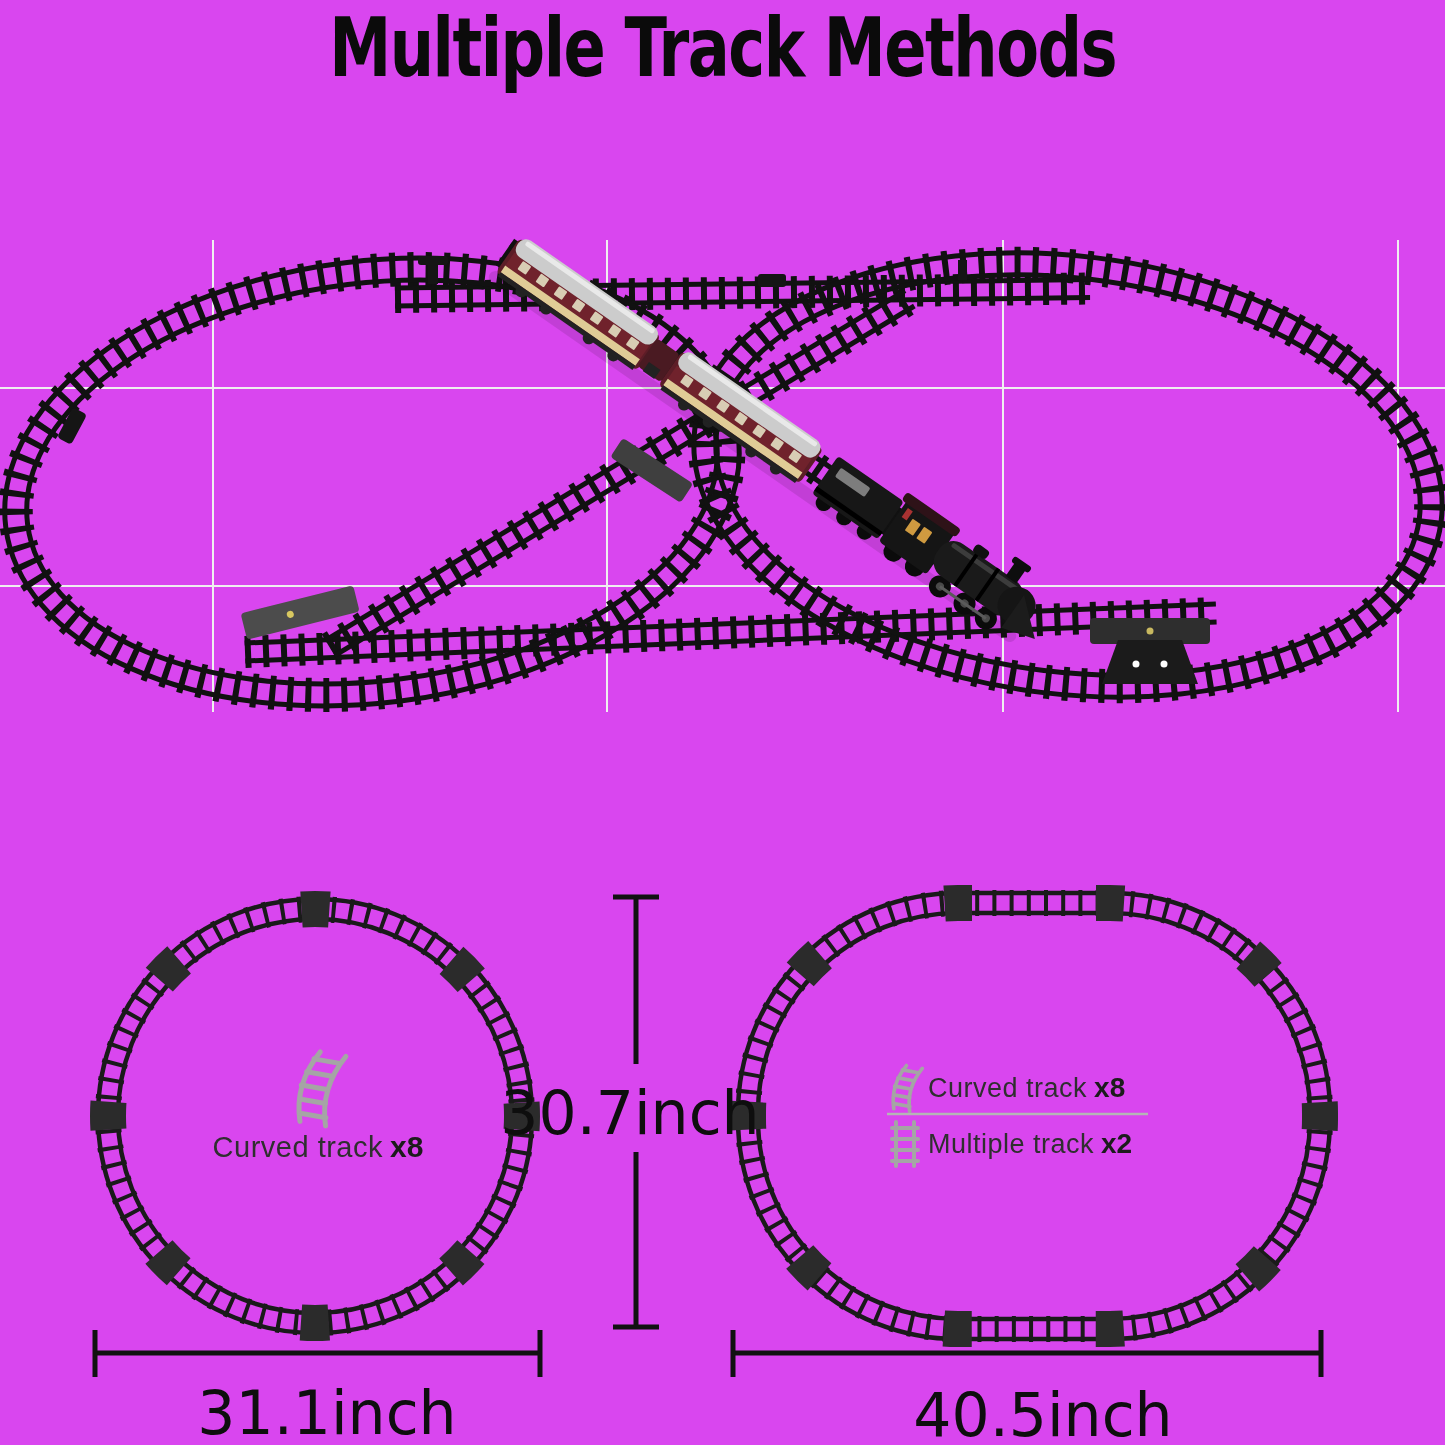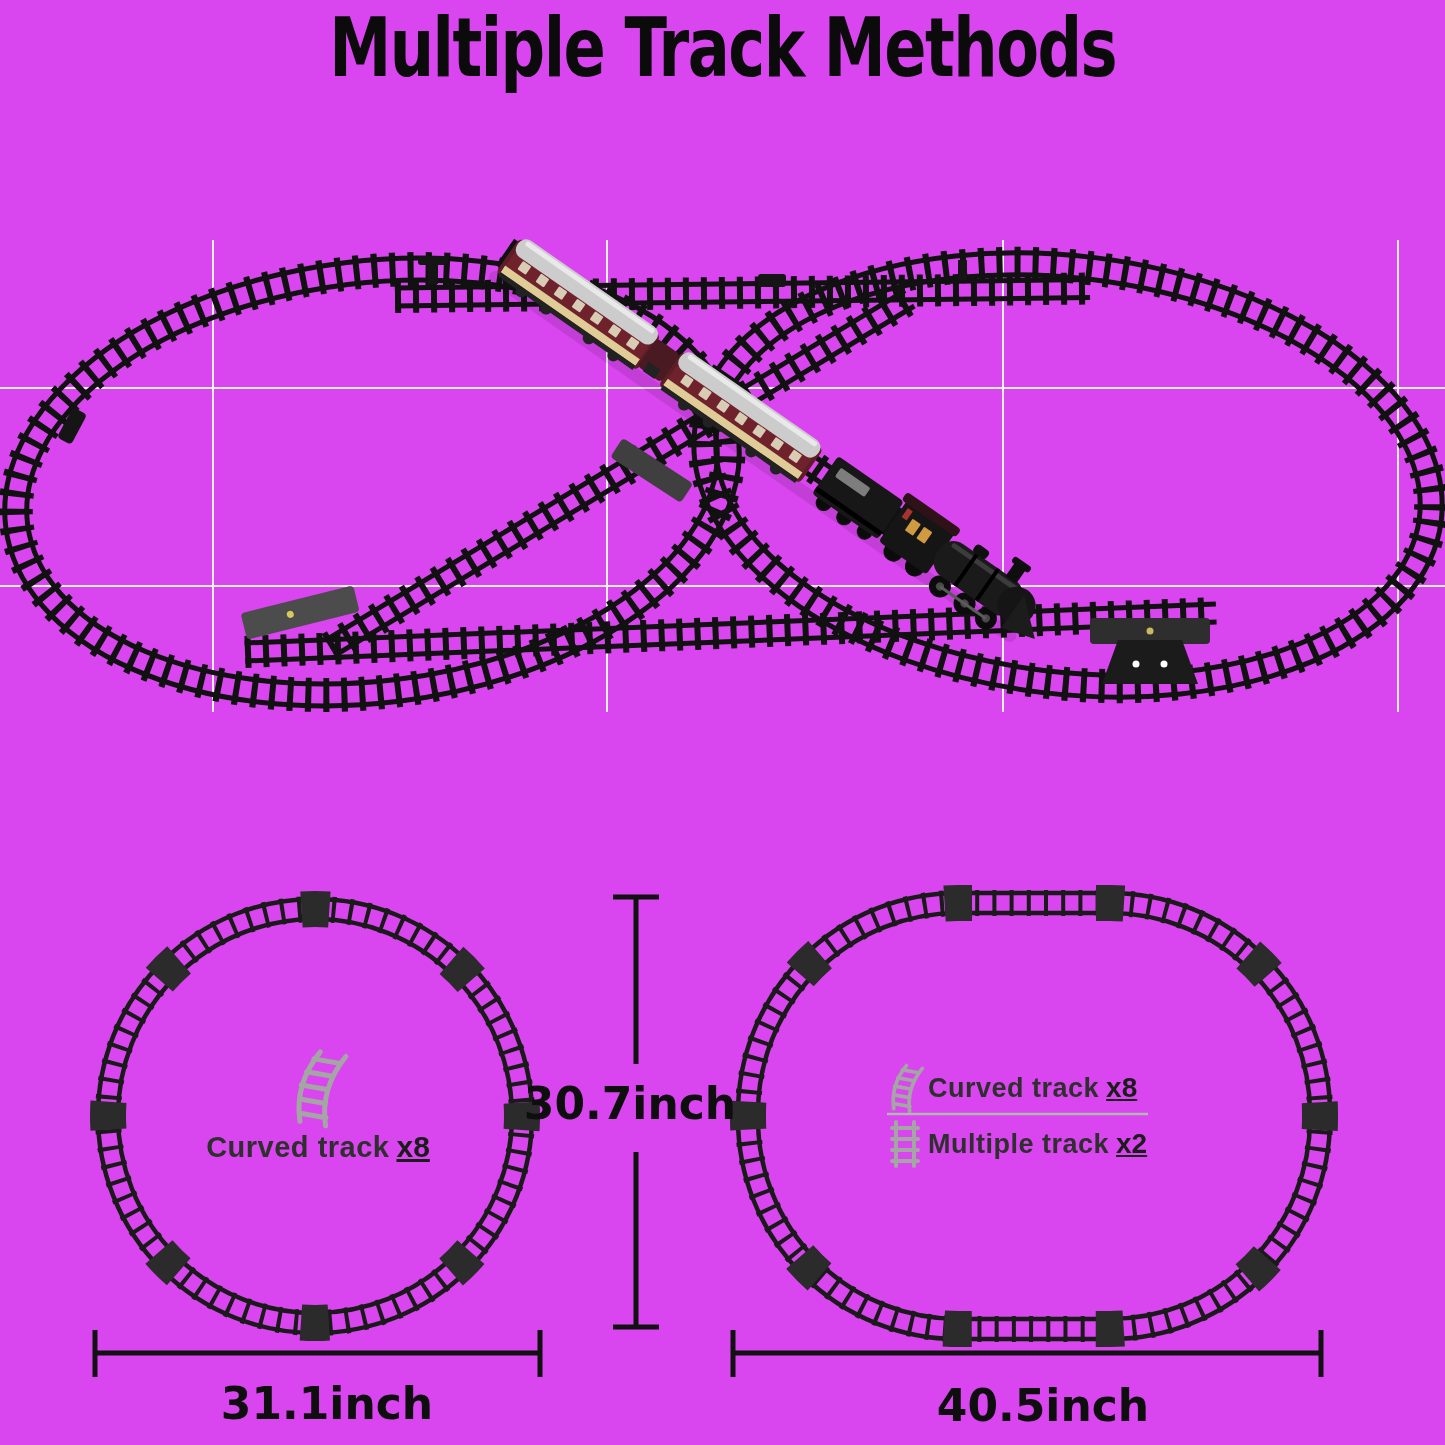--- a/index.html
+++ b/index.html
@@ -4,25 +4,25 @@
 <style>
   html,body{margin:0;padding:0;background:#ffffff;}
   #stage{position:relative;width:1445px;height:1445px;background:#d946ef;overflow:hidden;
          font-family:"Liberation Sans",sans-serif;}
   #art{position:absolute;left:0;top:0;width:1445px;height:1445px;}
   .title-wrap{position:absolute;top:0px;left:0;right:0;text-align:center;}
   .title{display:inline-block;transform:scaleX(0.76);transform-origin:center;
          font-family:"DejaVu Sans",sans-serif;font-weight:bold;font-size:82px;
          letter-spacing:-2px;color:#0b0b0b;white-space:nowrap;}
   .dim-label{position:absolute;width:260px;text-align:center;
-         font-family:"DejaVu Sans",sans-serif;font-weight:bold;font-size:44px;color:#0e0e0e;
+         font-family:"DejaVu Sans",sans-serif;font-weight:normal;font-size:60px;color:#0e0e0e;
          white-space:nowrap;}
   .legend-row{position:absolute;white-space:nowrap;color:#2f2f2f;}
-  .legend-row .lab{font-size:29px;letter-spacing:0.5px;font-weight:bold;}
-  .legend-row .cnt{font-size:30px;font-weight:bold;color:#1c1c1c;margin-left:7px;text-decoration:underline;}
+  .legend-row .lab{font-size:29px;letter-spacing:0.5px;}
+  .legend-row .cnt{font-size:30px;font-weight:bold;color:#1c1c1c;margin-left:7px;}
   .legend-row.small .lab{font-size:27px;}
   .legend-row.small .cnt{font-size:28px;}
 </style>
 </head>
 <body>
 
 <div id="stage">
 
   <svg id="art" viewBox="0 0 1445 1445">
 

